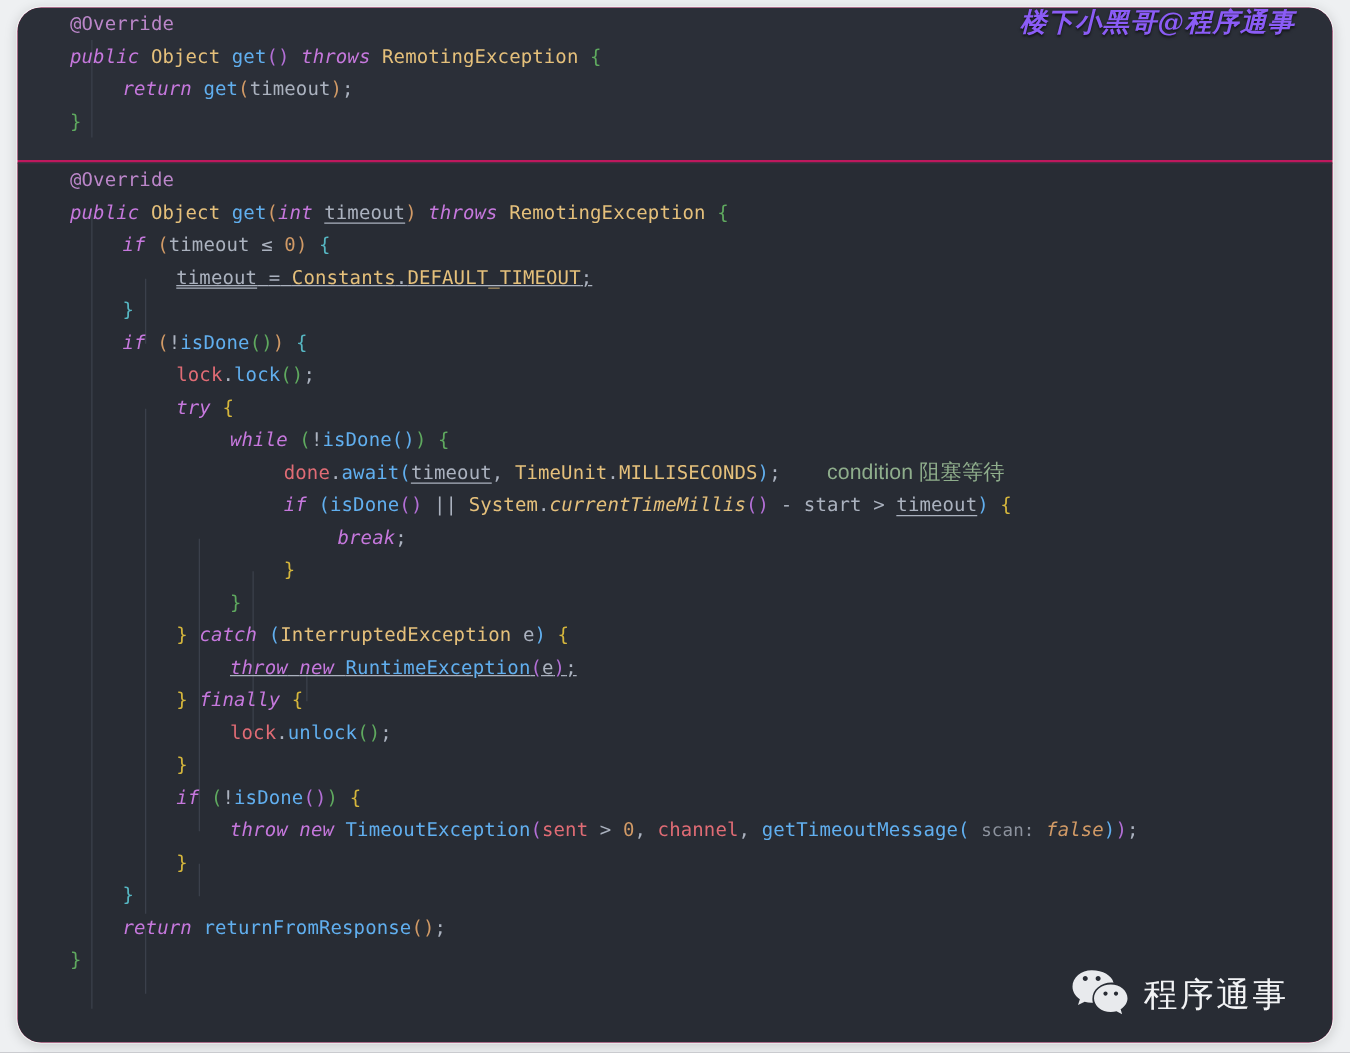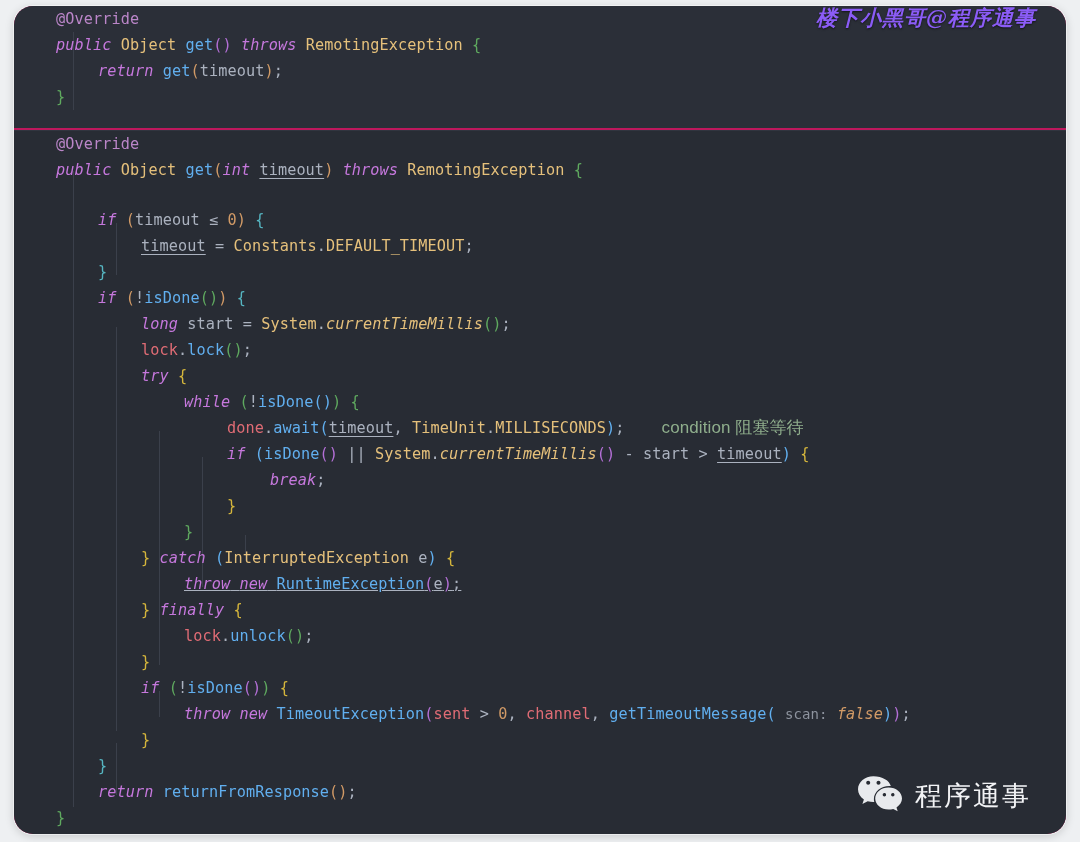--- a/index.html
+++ b/index.html
@@ -173,29 +173,28 @@
         <span class="guide g3"></span>
       </div>
       <div class="guide-box" style="top:612px;height:52px;">
         <span class="guide g2"></span>
       </div>
 
       <div class="ln" style="padding-left:28px;"><span class="ann">@Override</span></div>
 
       <div class="ln" style="padding-left:28px;"><span class="kw">public</span><span> </span><span class="typ">Object</span><span> </span><span class="mth">get</span><span class="po">(</span><span class="kw">int</span><span> </span><span class="varu">timeout</span><span class="po">)</span><span> </span><span class="kw">throws</span><span> </span><span class="typ">RemotingException</span><span> </span><span class="br1">{</span></div>
 
-      <div class="ln" style="padding-left:70px;margin-top:24px;"><span class="kw">if</span><span> </span><span class="po">(</span><span class="var">timeout</span><span> </span><span class="op">≤</span><span> </span><span class="num">0</span><span class="po">)</span><span> </span><span class="br2">{</span></div>
-
-      <div class="ln" style="padding-left:113px;"><span class="varu">timeout</span><span> </span><span class="op">=</span><span> </span><span class="typ">Constants</span><span class="punc">.</span><span class="cnst">DEFAULT_TIMEOUT</span><span class="punc">;</span></div>
+      <div class="ln" style="padding-left:70px;"><span class="kw">if</span><span> </span><span class="po">(</span><span class="var">timeout</span><span> </span><span class="op">≤</span><span> </span><span class="num">0</span><span class="po">)</span><span> </span><span class="br2">{</span></div>
+
+      <div class="ln" style="padding-left:113px;text-decoration:underline;"><span class="varu">timeout</span><span> </span><span class="op">=</span><span> </span><span class="typ">Constants</span><span class="punc">.</span><span class="cnst">DEFAULT_TIMEOUT</span><span class="punc">;</span></div>
 
       <div class="ln" style="padding-left:70px;"><span class="br2">}</span></div>
 
       <div class="ln" style="padding-left:70px;"><span class="kw">if</span><span> </span><span class="po">(</span><span class="op">!</span><span class="mth">isDone</span><span class="pg">()</span><span class="po">)</span><span> </span><span class="br2">{</span></div>
 
-      <div class="ln" style="padding-left:113px;"><span class="kw">long</span><span> </span><span class="var">start</span><span> </span><span class="op">=</span><span> </span><span class="typ">System</span><span class="punc">.</span><span class="mthi" style="color:#e5c07b;">currentTimeMillis</span><span class="pg">()</span><span class="punc">;</span></div>
 
       <div class="ln" style="padding-left:113px;"><span class="fld">lock</span><span class="punc">.</span><span class="mth">lock</span><span class="pg">()</span><span class="punc">;</span></div>
 
       <div class="ln" style="padding-left:113px;"><span class="kw">try</span><span> </span><span class="br3">{</span></div>
 
       <div class="ln" style="padding-left:156px;"><span class="kw">while</span><span> </span><span class="pg">(</span><span class="op">!</span><span class="mth">isDone</span><span class="pb">()</span><span class="pg">)</span><span> </span><span class="br1">{</span></div>
 
       <div class="ln" style="padding-left:199px;"><span class="fld">done</span><span class="punc">.</span><span class="mth">await</span><span class="pb">(</span><span class="varu">timeout</span><span class="punc">,</span><span> </span><span class="typ">TimeUnit</span><span class="punc">.</span><span class="cnst">MILLISECONDS</span><span class="pb">)</span><span class="punc">;</span><span>    </span><span class="note">condition 阻塞等待</span></div>
 
       <div class="ln" style="padding-left:199px;"><span class="kw">if</span><span> </span><span class="pb">(</span><span class="mth">isDone</span><span class="pp">()</span><span> </span><span class="op">||</span><span> </span><span class="typ">System</span><span class="punc">.</span><span class="mthi" style="color:#e5c07b;">currentTimeMillis</span><span class="pp">()</span><span> </span><span class="op">-</span><span> </span><span class="var">start</span><span> </span><span class="op">&gt;</span><span> </span><span class="varu">timeout</span><span class="pb">)</span><span> </span><span class="br3">{</span></div>

